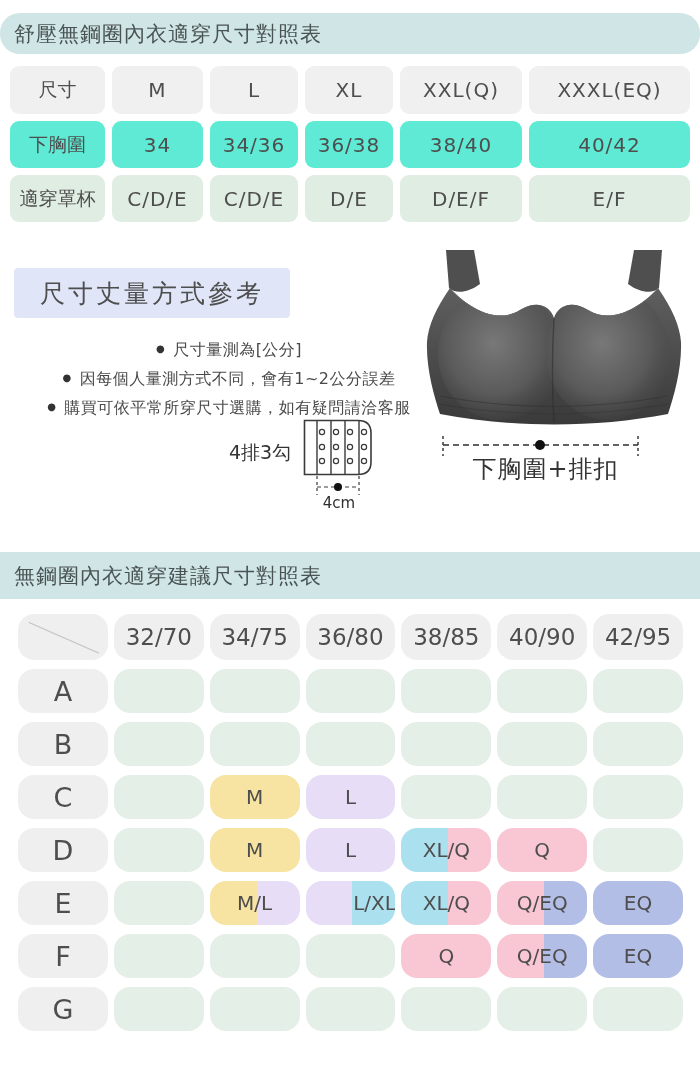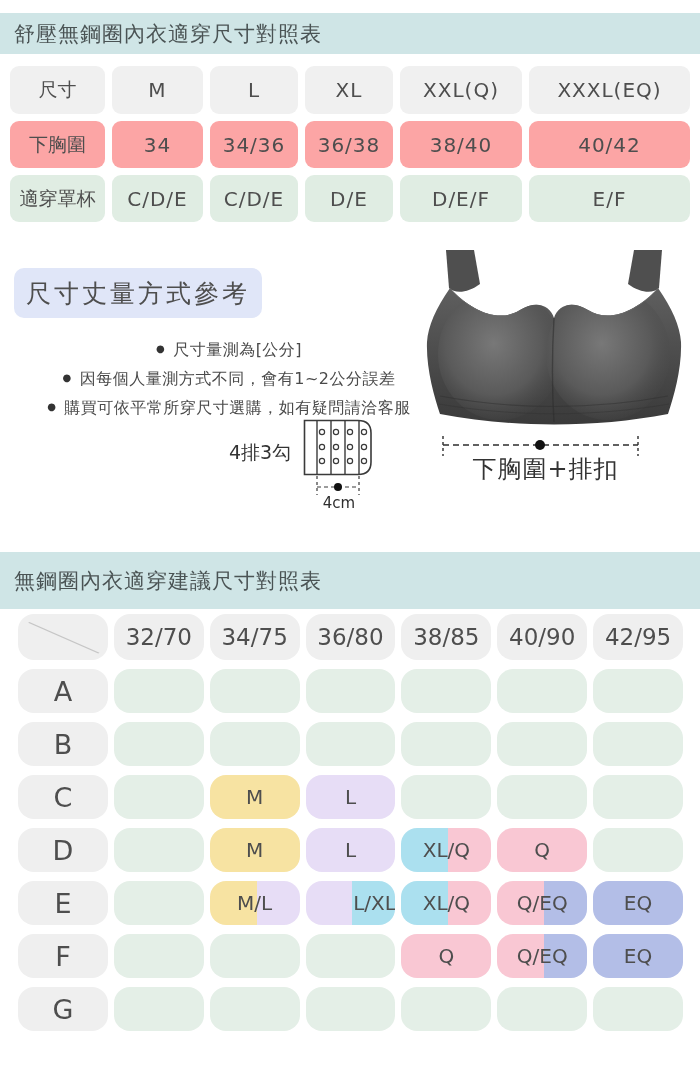--- a/index.html
+++ b/index.html
@@ -19,35 +19,35 @@
   }
 
   
   .t1{position:absolute;top:66px;left:10px;width:680px;}
   .t1 .row{display:flex;gap:7px;margin-bottom:7px;justify-content:center;}
   .t1 .cell{
     height:48px;border-radius:9px;display:flex;align-items:center;justify-content:center;
     font-size:20px;color:#4e4e4e;letter-spacing:1px;
   }
   .t1 .row.gray .cell{background:#f0f0f0;}
-  .t1 .row.pink .cell{background:#fca5a5;}
+  .t1 .row.pink .cell{background:#5eead4;}
   .t1 .row.green .cell{background:#e0ede3;height:47px;}
   .t1 .row.pink .cell{height:47px;}
   .t1 .c0{flex:0 0 95px;}
   .t1 .c1{flex:0 0 91px;}
   .t1 .c2{flex:0 0 88px;}
   .t1 .c3{flex:0 0 88px;}
   .t1 .c4{flex:0 0 122px;}
   .t1 .c5{flex:1 1 auto;}
   .t1 .row .c0{font-size:19px;letter-spacing:0;}
 
   
   .ref-box{
-    position:absolute;top:268px;left:14px;width:248px;height:50px;
-    background:#e0e6f8;border-radius:10px;
+    position:absolute;top:268px;left:14px;width:276px;height:50px;
+    background:#e0e6f8;border-radius:4px;
     display:flex;align-items:center;justify-content:center;
     font-size:25px;color:#4e4e4e;letter-spacing:3px;
   }
 
   
   .bullets{position:absolute;top:336px;left:24px;width:410px;margin:0;padding:0;}
   .bullets li{
     list-style:none;font-size:16px;line-height:27px;color:#4a4a4a;letter-spacing:0.5px;text-align:center;
   }
   .bullets li::before{
@@ -77,21 +77,21 @@
   .gcell.head{height:46px;background:#efefef;font-size:23px;}
   .gcell.rowlabel{background:#efefef;font-size:27px;}
   .gcell.corner{position:relative;background:#efefef;}
   .gcell.corner svg{position:absolute;inset:0;width:100%;height:100%;}
 </style>
 </head>
 <body>
 
 <div class="page">
 
-  <div class="title-bar" style="top:13px;">
+  <div class="title-bar" style="top:13px;border-radius:20px;">
     <span>舒壓無鋼圈內衣適穿尺寸對照表</span>
   </div>
 
   <div class="t1" id="t1">
       <div class="row gray">
         <div class="cell c0">尺寸</div>
         <div class="cell c1">M</div>
         <div class="cell c2">L</div>
         <div class="cell c3">XL</div>
         <div class="cell c4">XXL(Q)</div>
@@ -188,21 +188,21 @@
     </g>
     <g stroke="#2e2e2e" stroke-width="1.4">
       <line x1="19" y1="186" x2="19" y2="206" stroke-dasharray="3,3"></line>
       <line x1="214" y1="186" x2="214" y2="206" stroke-dasharray="3,3"></line>
       <line x1="19" y1="195" x2="214" y2="195" stroke-dasharray="6,4"></line>
     </g>
     <circle cx="116" cy="195" r="5" fill="#111"></circle>
   </svg>
   <div class="bra-label">下胸圍+排扣</div>
 
-  <div class="title-bar" style="top:552px;height:57px;">
+  <div class="title-bar" style="top:552px;height:47px;">
     <span>無鋼圈內衣適穿建議尺寸對照表</span>
   </div>
 
   <div class="t2" id="t2">
       <div class="gcell head corner">
         <svg viewBox="0 0 100 100" preserveAspectRatio="none">
           <line x1="12" y1="18" x2="90" y2="85" stroke="#c6c6c6" stroke-width="2.2"></line>
         </svg>
       </div>
       <div class="gcell head">32/70</div>

